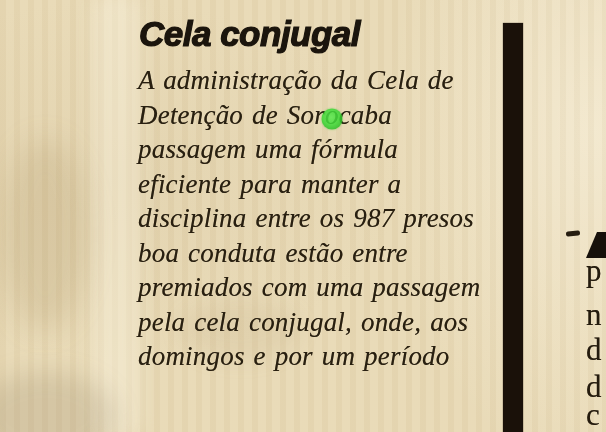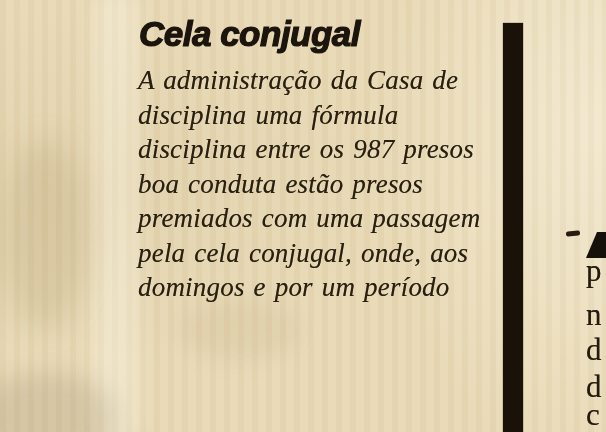--- a/index.html
+++ b/index.html
@@ -84,24 +84,26 @@
 
 <div class="stage">
   <div class="blotch b1"></div>
   <div class="blotch b2"></div>
   <div class="blotch b3"></div>
   <div class="blotch b4"></div>
 
   <h1 class="headline">Cela conjugal</h1>
 
   <div class="body-text">
-    <div class="line">A administração da Casa de</div>
-    <div class="line">disciplina uma fórmula</div>
+    <div class="line">A administração da Cela de</div>
+    <div class="line"><span>Detenção de Sor</span><span class="anchor"><span class="dot"></span><span class="tl">o</span></span><span>caba</span></div>
+    <div class="line">passagem uma fórmula</div>
+    <div class="line">eficiente para manter a</div>
     <div class="line">disciplina entre os 987 presos</div>
-    <div class="line">boa conduta estão presos</div>
+    <div class="line">boa conduta estão entre</div>
     <div class="line">premiados com uma passagem</div>
     <div class="line">pela cela conjugal, onde, aos</div>
     <div class="line">domingos e por um período</div>
   </div>
 
   <div class="divider"></div>
 
   <div class="nextcol">
     <div class="dash"></div>
     <div class="wedge"></div>

